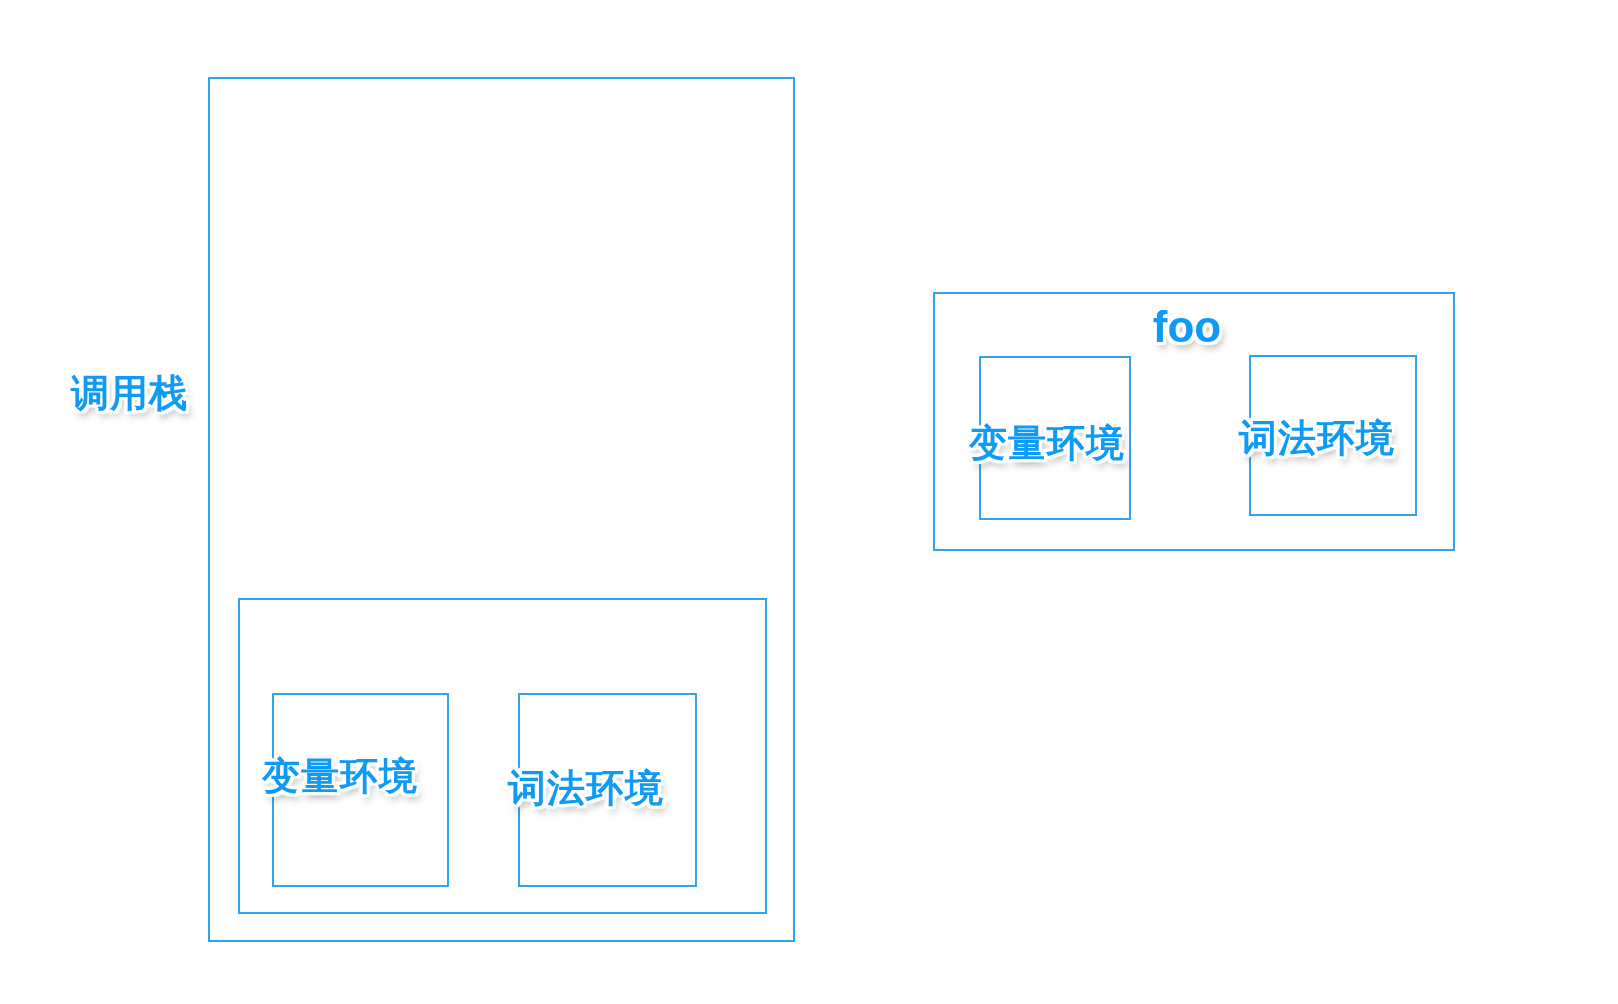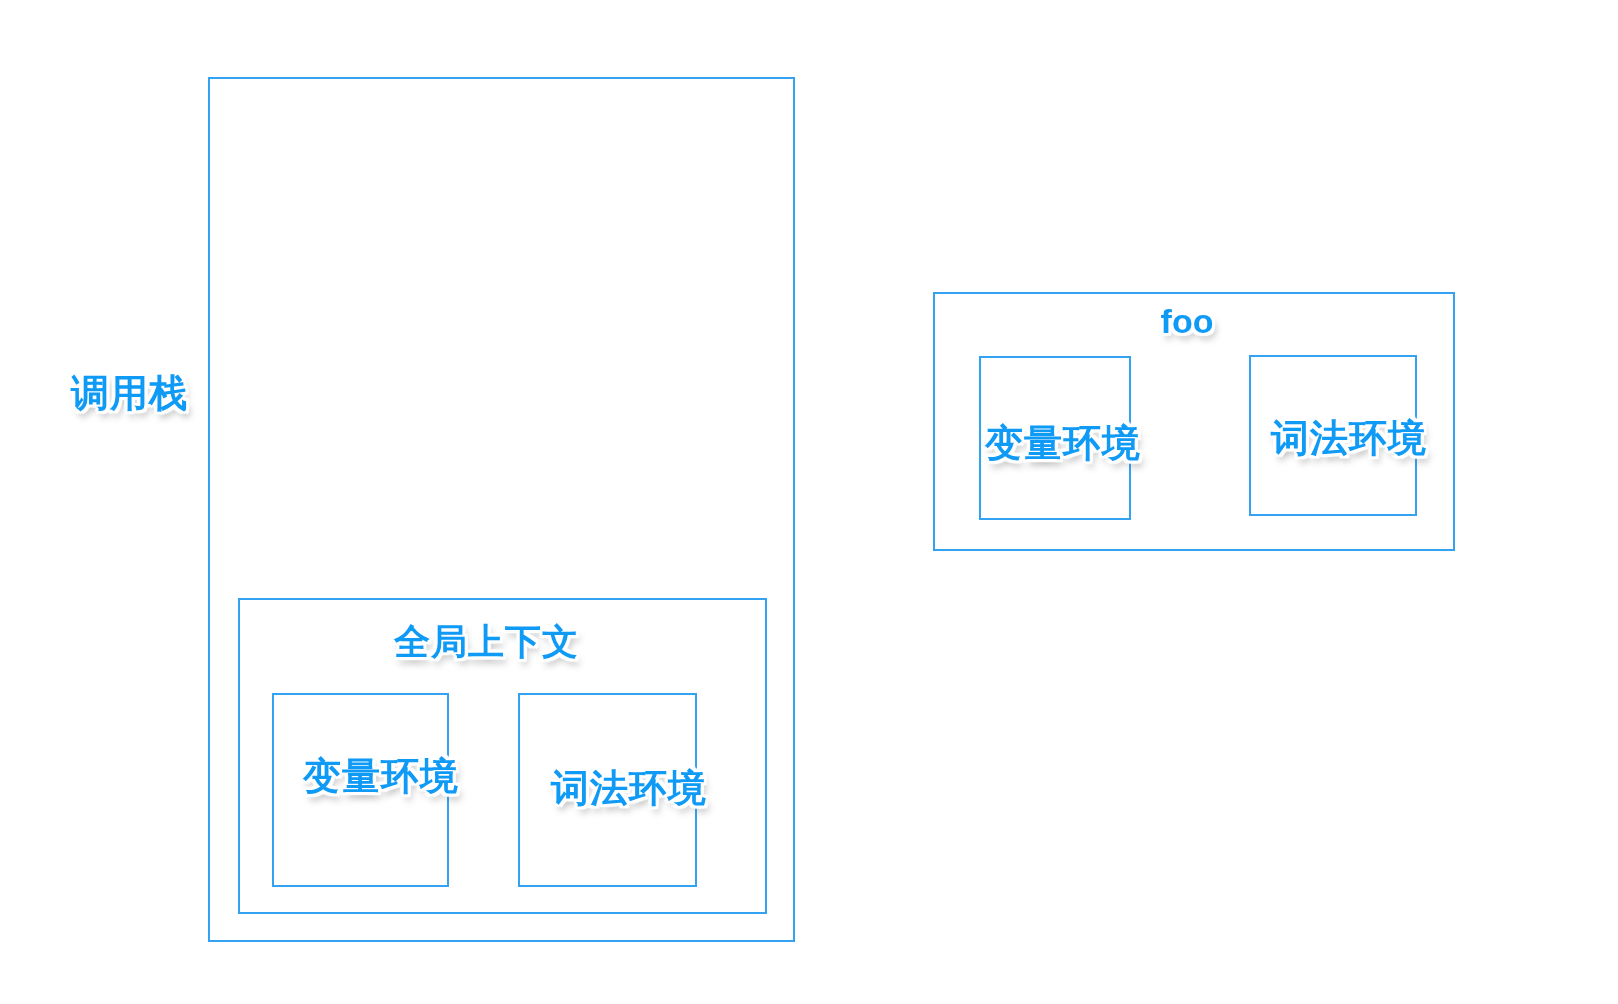--- a/index.html
+++ b/index.html
@@ -43,47 +43,46 @@
   }
   
   .global-context-rect{left:28px;top:519px;width:529px;height:316px;}
   .global-context-title{
     position:absolute;left:0;right:32px;top:18px;
     font-size:36px;text-align:center;
   }
   .global-var-box{left:32px;top:93px;width:177px;height:194px;}
   .global-lex-box{left:278px;top:93px;width:179px;height:194px;}
   .box-label{
-    position:absolute;left:-12px;right:-12px;text-align:right;font-size:38px;
+    position:absolute;left:-12px;right:-12px;text-align:left;font-size:38px;
   }
   .global-var-box .box-label{top:56px;}
   .global-lex-box .box-label{top:68px;}
   
   .foo-rect{left:933px;top:292px;width:522px;height:259px;}
   .foo-title{
     position:absolute;left:0;right:22px;top:8px;
-    font-size:34px;text-align:center;letter-spacing:0;padding-left:8px;
+    font-size:44px;text-align:center;letter-spacing:0;padding-left:8px;
   }
   .foo-var-box{left:44px;top:62px;width:152px;height:164px;}
   .foo-lex-box{left:314px;top:61px;width:168px;height:161px;}
   .foo-var-box .box-label{top:60px;}
   .foo-lex-box .box-label{top:56px;}
 </style>
 </head>
 <body>
 
 <div class="canvas">
 
   <div class="call-stack-label glow-text">调用栈</div>
 
   <div class="frame call-stack-rect">
 
     <div class="frame global-context-rect">
 
-      <div class="global-context-title glow-text">全局上下文</div>
 
       <div class="frame global-var-box">
         <div class="box-label glow-text">变量环境</div>
       </div>
 
       <div class="frame global-lex-box">
         <div class="box-label glow-text">词法环境</div>
       </div>
 
     </div>

